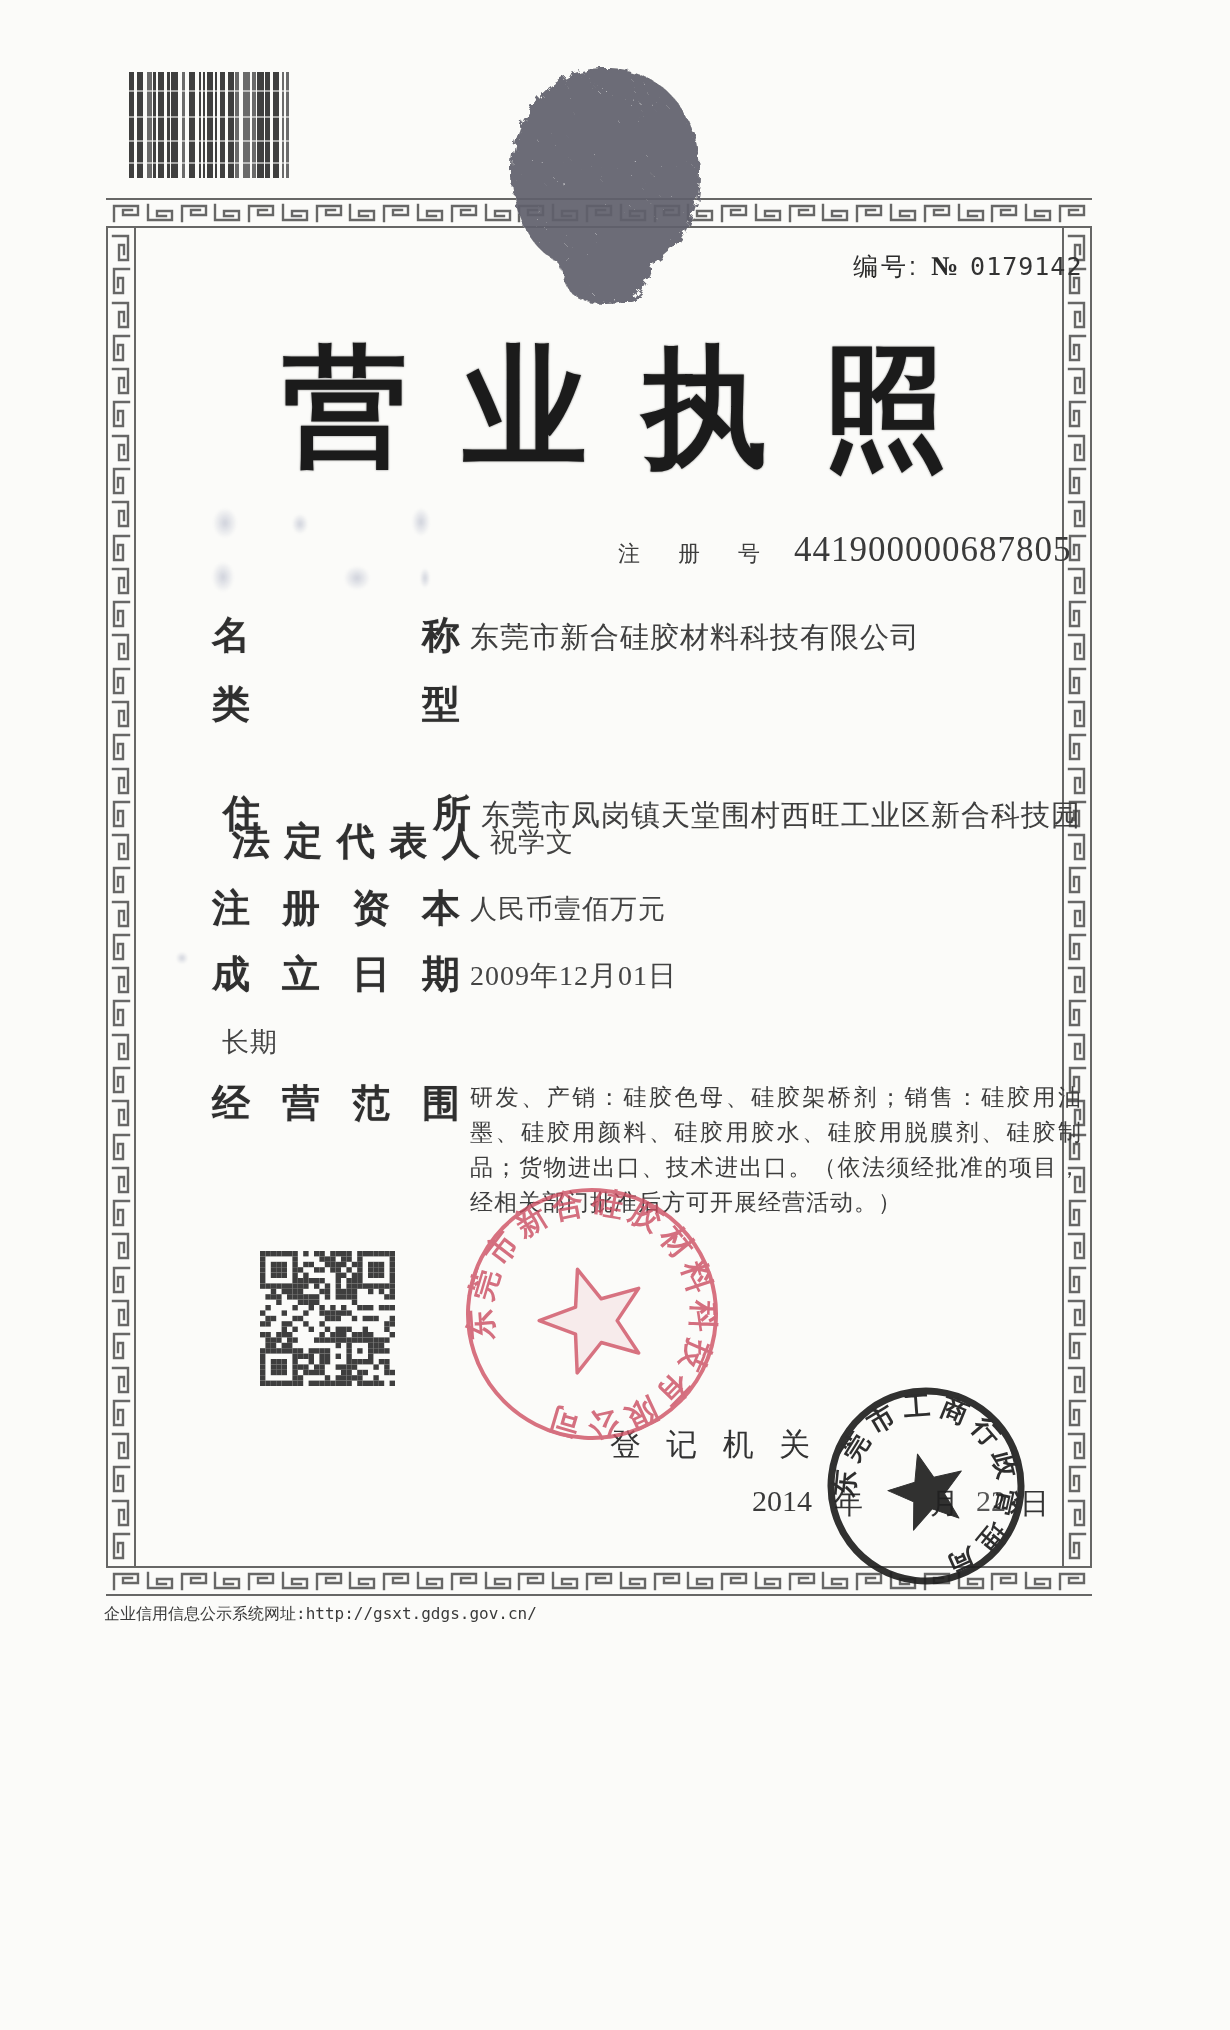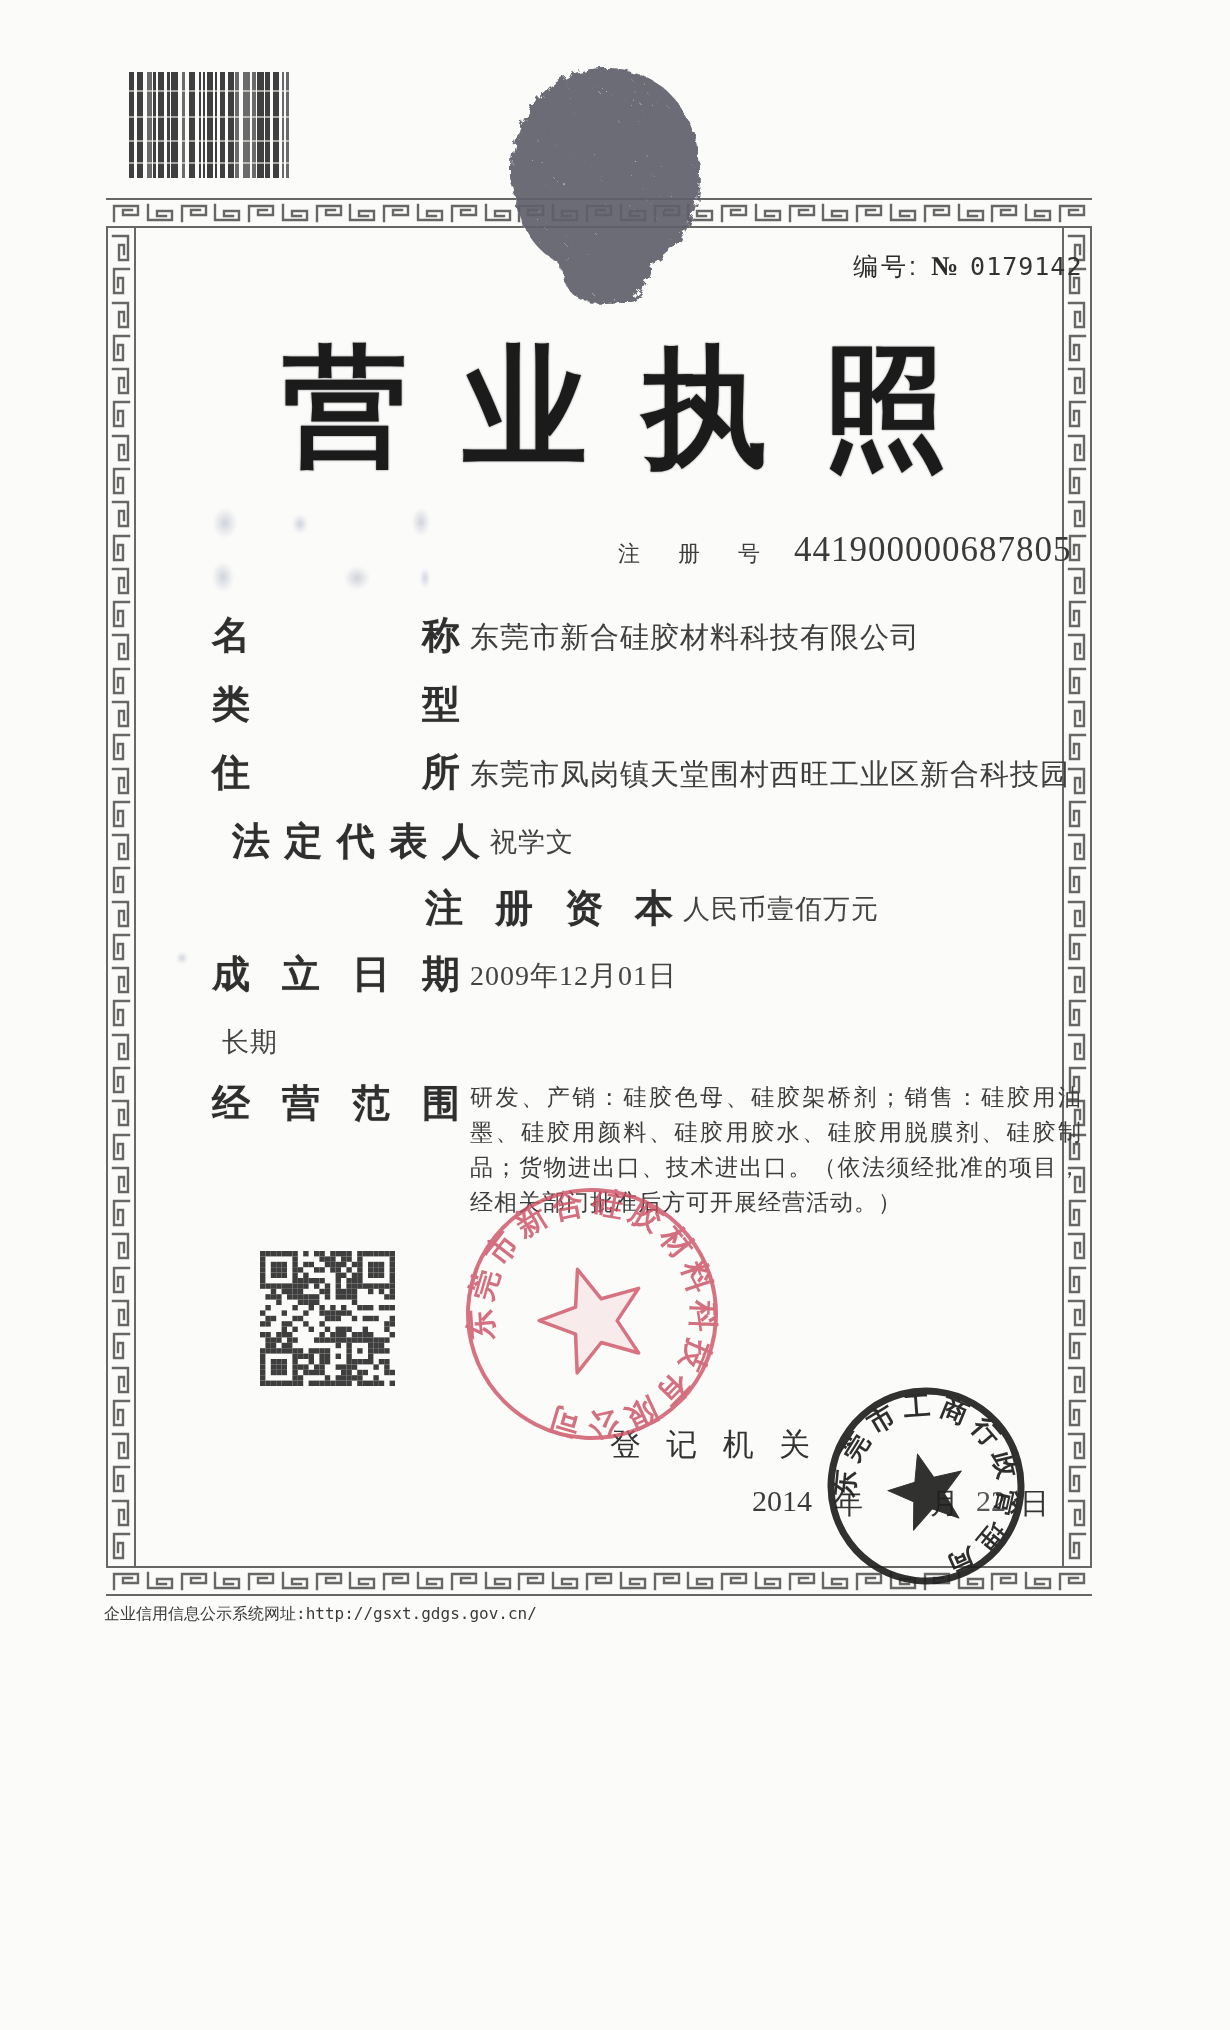--- a/index.html
+++ b/index.html
@@ -588,29 +588,29 @@
     <span class="num">441900000687805</span>
   </div>
 
   <div class="row" style="top:610px;">
     <span class="lbl">名称</span>
     <span class="val val-big">东莞市新合硅胶材料科技有限公司</span>
   </div>
   <div class="row" style="top:679px;">
     <span class="lbl">类型</span>
   </div>
-  <div class="row" style="top:747px;">
+  <div class="row" style="top:788px;justify-content:center;">
     <span class="lbl">住所</span>
     <span class="val val-big">东莞市凤岗镇天堂围村西旺工业区新合科技园</span>
   </div>
   <div class="row" style="top:816px;margin-left:20px;">
     <span class="lbl">法定代表人</span>
     <span class="val">祝学文</span>
   </div>
-  <div class="row" style="top:883px;justify-content:center;">
+  <div class="row" style="top:883px;">
     <span class="lbl">注册资本</span>
     <span class="val">人民币壹佰万元</span>
   </div>
   <div class="row" style="top:949px;">
     <span class="lbl">成立日期</span>
     <span class="val val-date">2009年12月01日</span>
   </div>
   <div class="row" style="top:1016px;">
     <span class="val">长期</span>
   </div>

